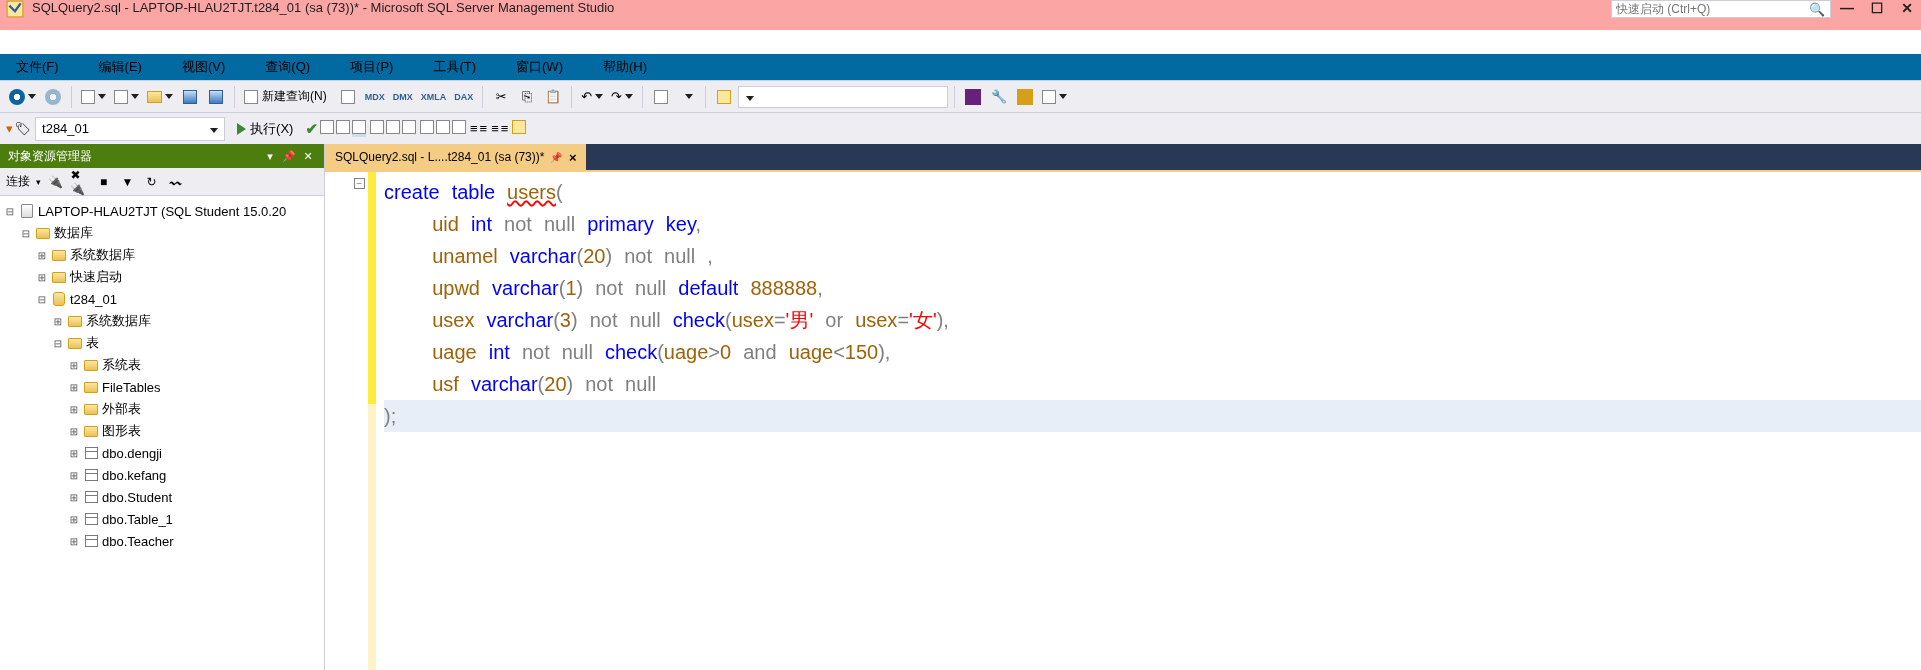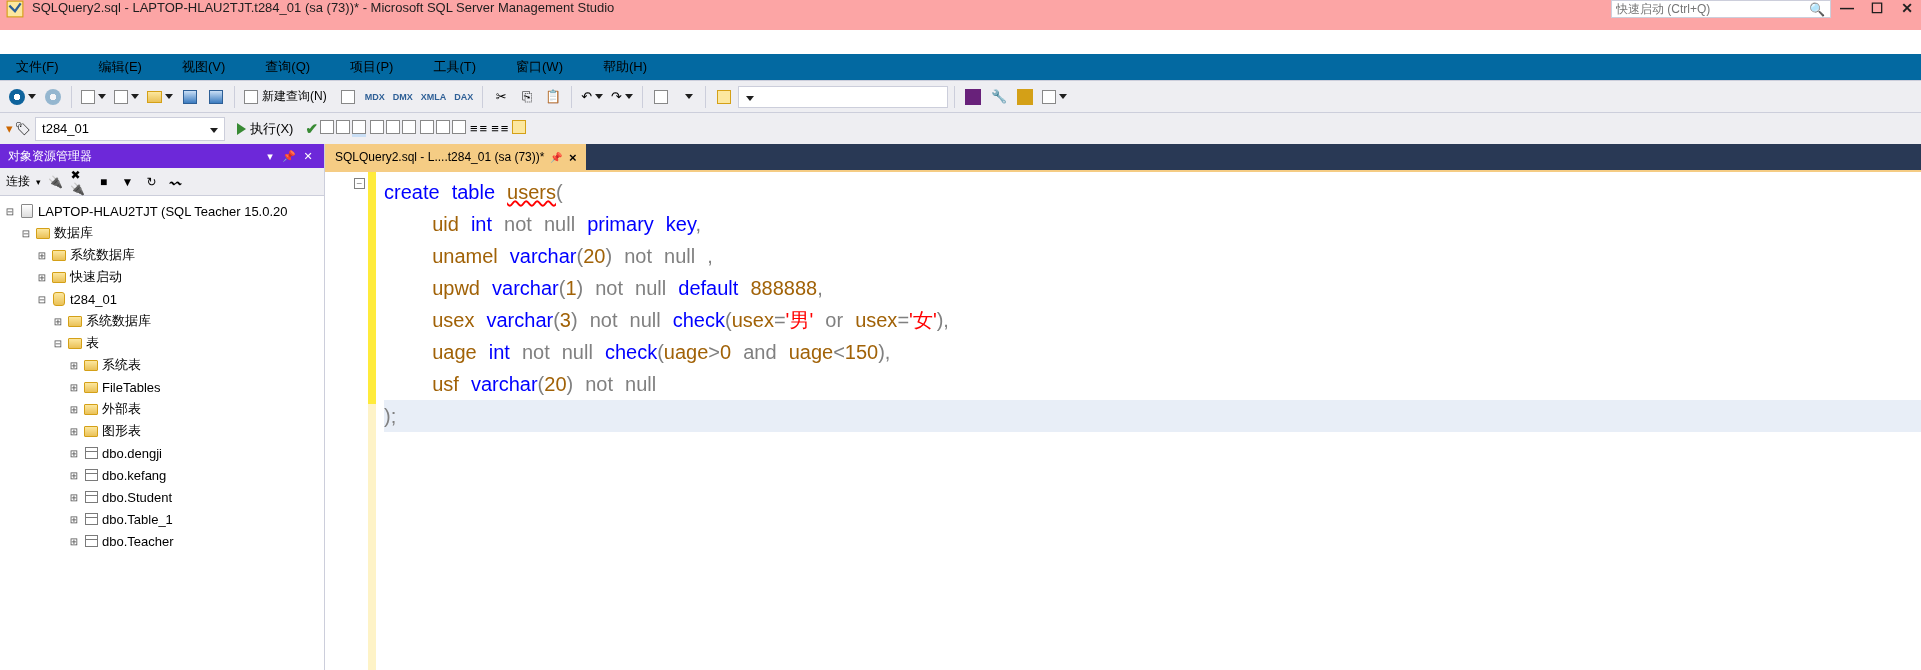--- a/index.html
+++ b/index.html
@@ -32,21 +32,21 @@
 .exec-btn { display: inline-flex; align-items: center; height: 24px; padding: 0 8px; cursor: pointer; gap: 4px; }
 .play-tri { width:0; height:0; border-top:6px solid transparent; border-bottom:6px solid transparent; border-left:9px solid #388a34; }
 .stop-sq { width:10px; height:10px; background:#a1260d; opacity:0.5; }
 .check-ic { color:#388a34; font-weight:bold; font-size:15px; }
 
 
 .main { display: flex; height: calc(100vh - 120px); }
 
 
 .obj-explorer { width: 325px; background: #fff; border-right: 1px solid #cccedb; display: flex; flex-direction: column; }
-.oe-header { background: #6d28d9; color: #fff; display: flex; align-items: center; height: 24px; padding: 0 8px; font-size: 12px; justify-content: space-between; }
+.oe-header { background: #4d7c0f; color: #fff; display: flex; align-items: center; height: 24px; padding: 0 8px; font-size: 12px; justify-content: space-between; }
 .oe-header .pin-close { display: flex; gap: 3px; }
 .oe-header .pin-close span { width:16px; height:16px; display:inline-flex; align-items:center; justify-content:center; cursor:pointer; color:#fff; font-size:11px; }
 .oe-toolbar { display:flex; align-items:center; height:28px; background:#eeeef2; padding:0 6px; gap:6px; font-size:12px; border-bottom:1px solid #cccedb; }
 .oe-toolbar .oe-btn { width:18px; height:18px; display:inline-flex; align-items:center; justify-content:center; cursor:pointer; }
 .tree { flex:1; overflow:auto; padding:4px 0; font-size:13px; }
 .tree-node { display:flex; align-items:center; height:22px; cursor:pointer; white-space:nowrap; }
 .tree-exp { width:16px; text-align:center; color:#505050; font-size:10px; }
 .tree-icon { width:18px; height:16px; display:inline-flex; align-items:center; justify-content:center; margin-right:2px; }
 .folder-ic { width:14px; height:11px; background:linear-gradient(#fce79f,#eac157); border:1px solid #d4a017; border-radius:1px; }
 .db-ic { width:12px; height:14px; background:linear-gradient(#fce79f,#eac157); border:1px solid #d4a017; border-radius:3px; }
@@ -249,21 +249,21 @@
       <span class="oe-btn">▼</span>
       <span class="oe-btn">↻</span>
       <span class="oe-btn">〰</span>
     </div>
     <div class="tree">
       <div class="tree-node" style="padding-left:2px">
           <span class="tree-exp">⊟</span>
           <span class="tree-icon">
             <span class="server-ic"></span>
           </span>
-          <span>LAPTOP-HLAU2TJT (SQL Teacher 15.0.20</span>
+          <span>LAPTOP-HLAU2TJT (SQL Student 15.0.20</span>
         </div>
       <div class="tree-node" style="padding-left:18px">
           <span class="tree-exp">⊟</span>
           <span class="tree-icon">
             <span class="folder-ic"></span>
           </span>
           <span>数据库</span>
         </div>
       <div class="tree-node" style="padding-left:34px">
           <span class="tree-exp">⊞</span>

